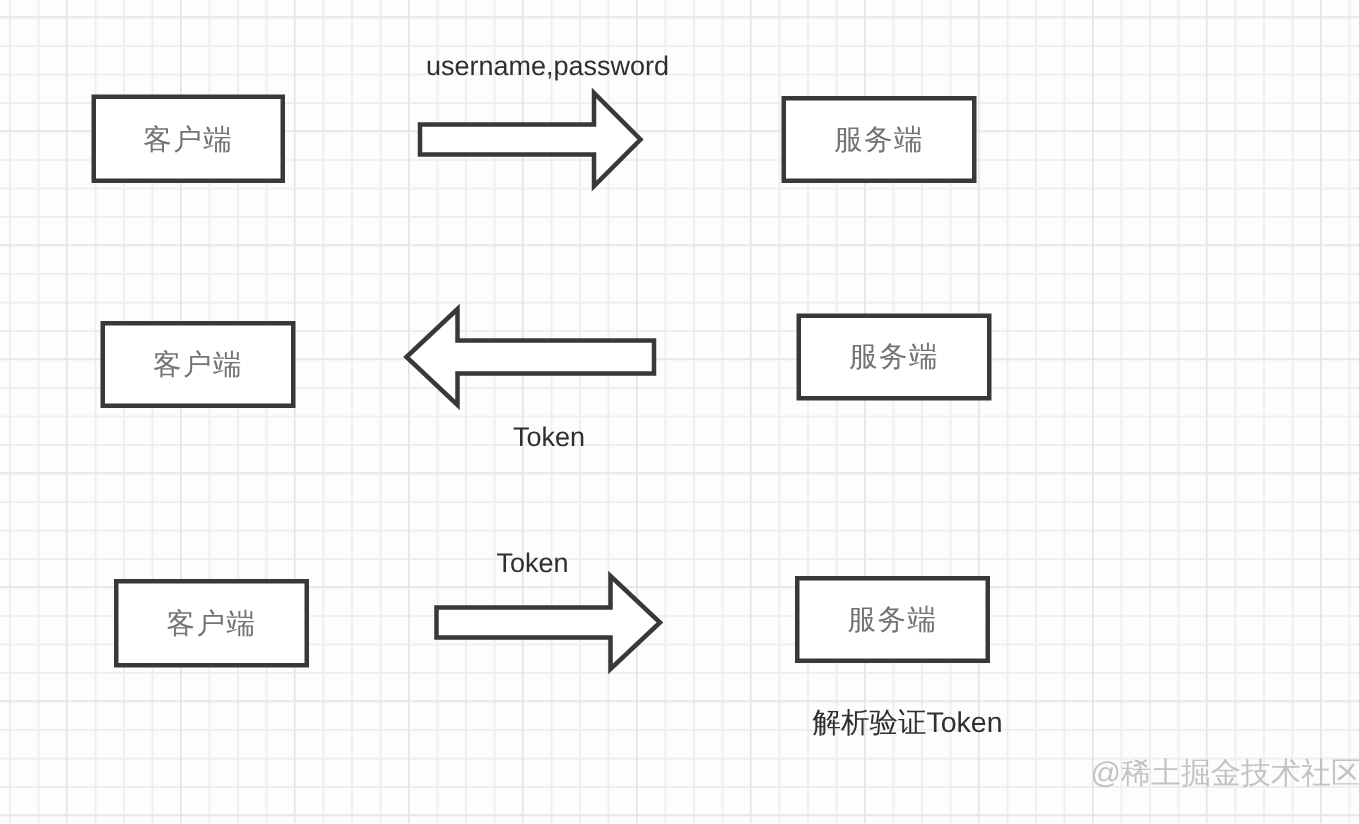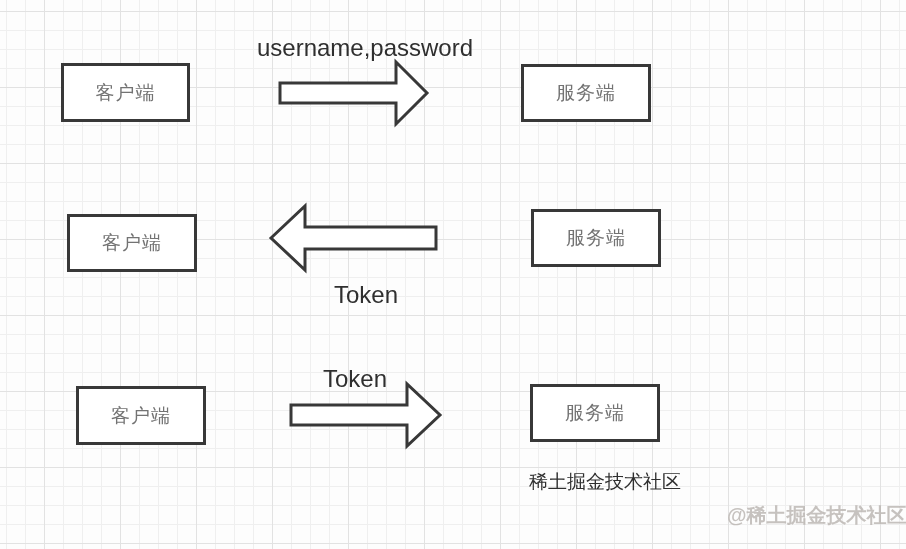--- a/index.html
+++ b/index.html
@@ -44,21 +44,21 @@
   }
   .arrow polygon {
     fill: #ffffff;
     stroke: #383838;
     stroke-width: 3;
     stroke-linejoin: miter;
   }
   .flow-label {
     position: absolute;
     transform: translateX(-50%);
-    font-size: 24px;
+    font-size: 18px;
     color: #2f2f2f;
     white-space: nowrap;
   }
   .note-label {
     position: absolute;
     transform: translateX(-50%);
     font-size: 19px;
     color: #2f2f2f;
     white-space: nowrap;
   }
@@ -66,21 +66,20 @@
     position: absolute;
     white-space: nowrap;
     pointer-events: none;
   }
   .wm-juejin {
     left: 727px;
     top: 502px;
     font-size: 20px;
     color: #b9b4b0;
     opacity: 0.8;
-    font-weight: bold;
   }
   .wm-csdn {
     left: 720px;
     top: 516px;
     font-size: 20px;
     color: #adadad;
     opacity: 0.85;
   }
 </style>
 </head>
@@ -111,17 +110,17 @@
   <div class="node" style="left:76px; top:386px; width:130px; height:59px;">客户端</div>
 
   <div class="flow-label" style="left:355px; top:365px;">Token</div>
 
   <svg class="arrow" style="left:289px; top:382px;" width="154" height="66" viewBox="0 0 154 66" aria-hidden="true">
     <polygon points="2,23 118,23 118,2 151,33 118,64 118,43 2,43"></polygon>
   </svg>
 
   <div class="node" style="left:530px; top:384px; width:130px; height:58px;">服务端</div>
 
-  <div class="note-label" style="left:605px; top:469px;">稀土掘金技术社区</div>
+  <div class="note-label" style="left:605px; top:469px;">解析验证Token</div>
 
   <div class="watermark wm-juejin">@稀土掘金技术社区</div>
 
 </div>
 
 </body></html>

